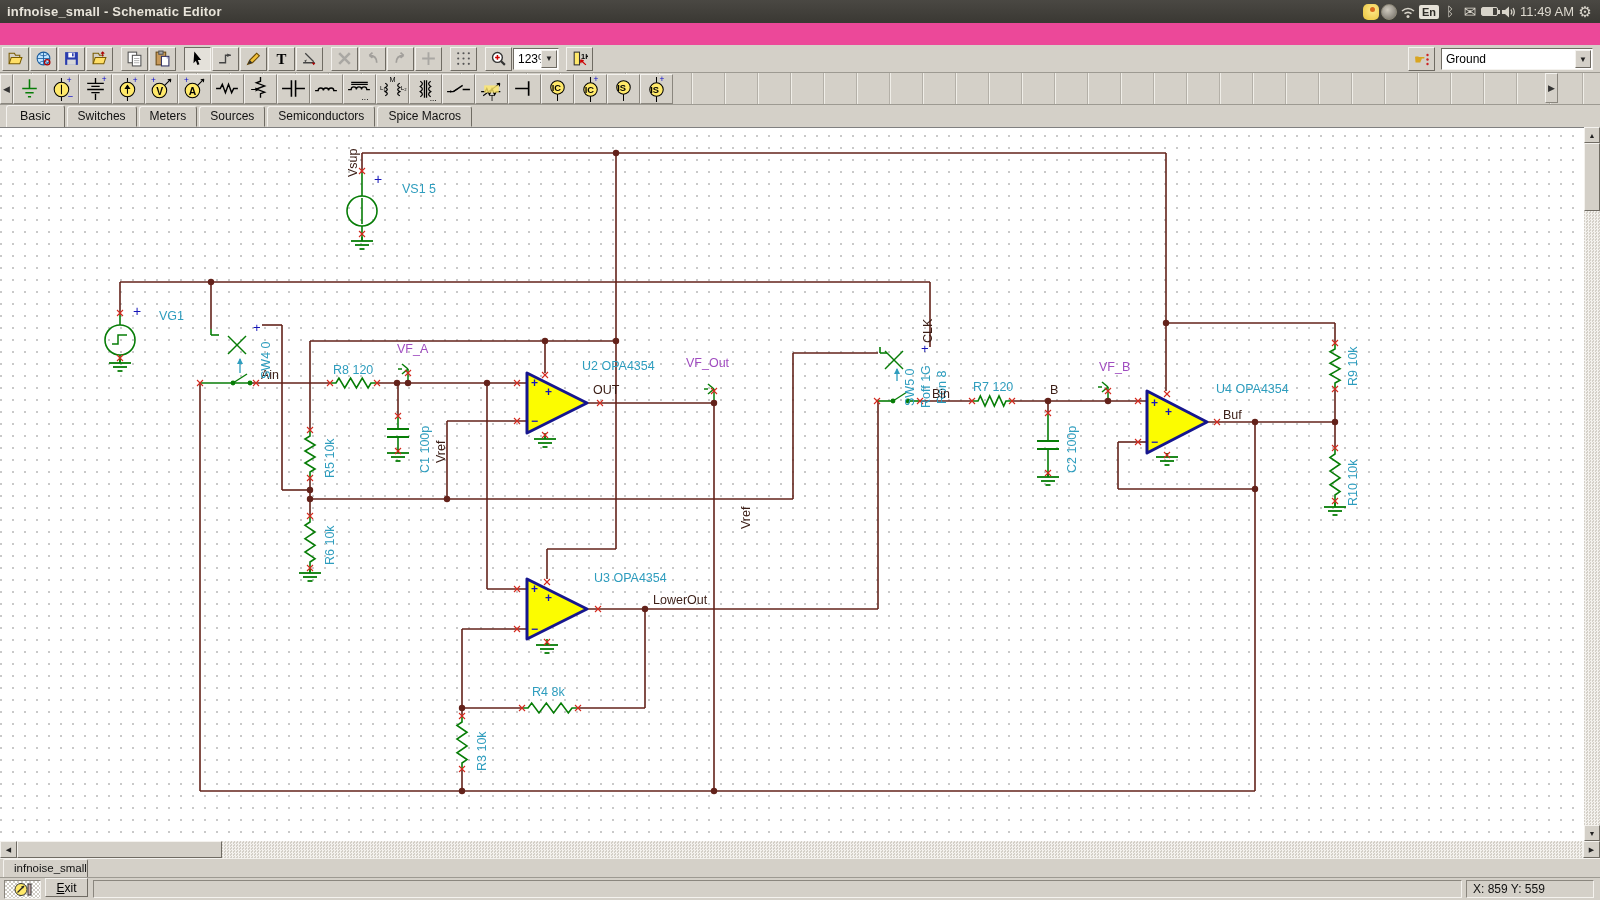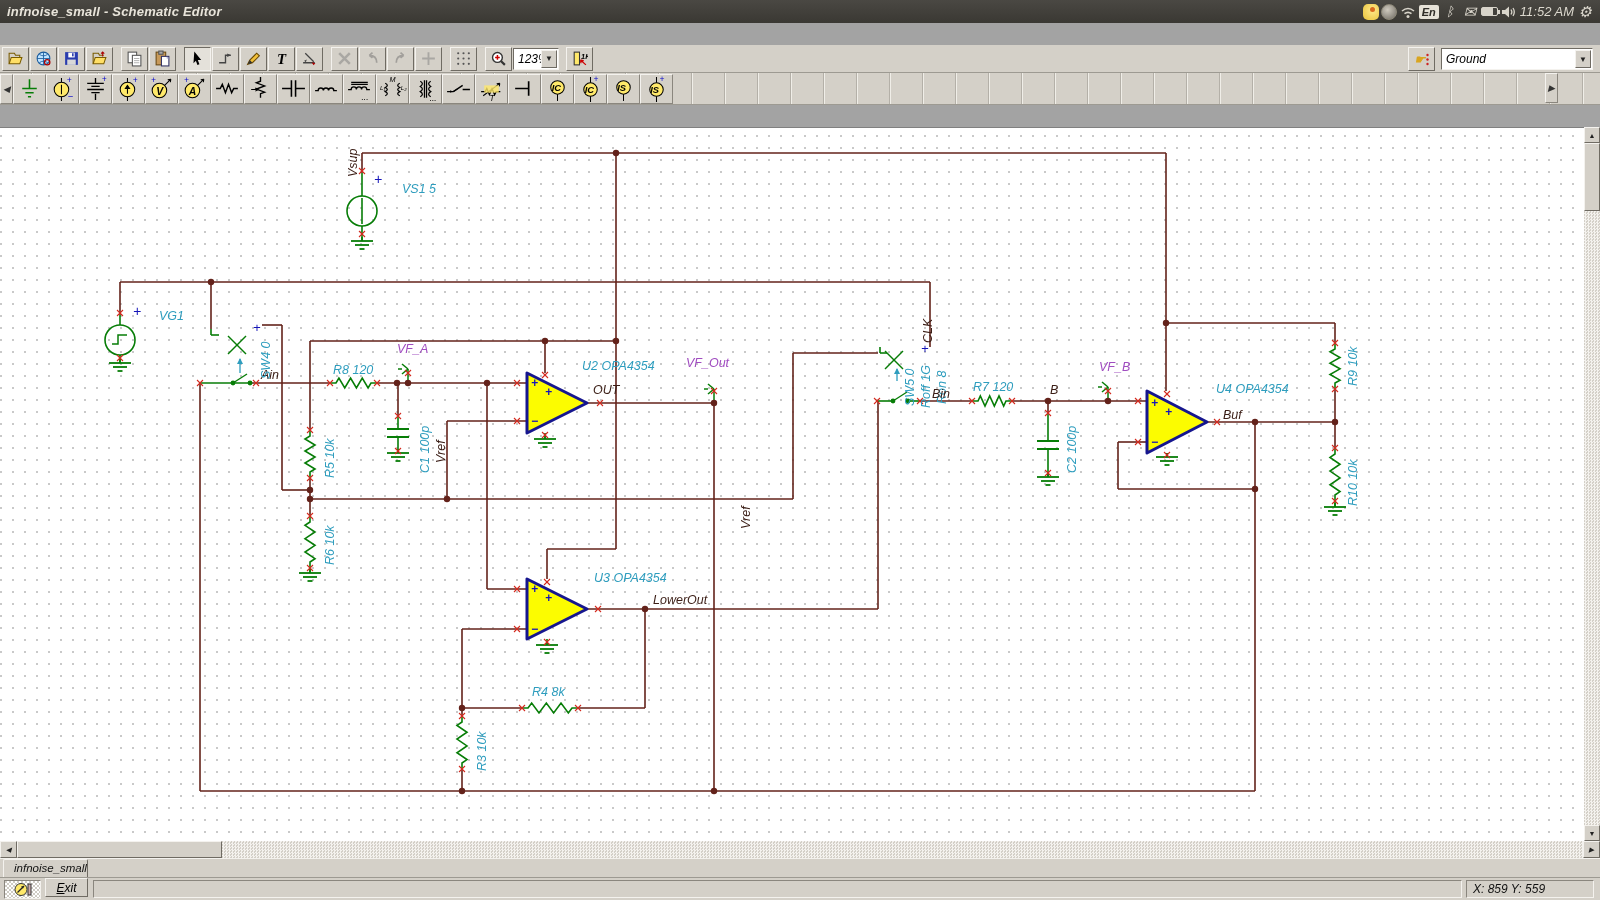--- a/index.html
+++ b/index.html
@@ -1,18 +1,18 @@
 <!DOCTYPE html>
 <html><head>
 <meta charset="utf-8">
 <style>
   html,body{margin:0;padding:0;background:#888;}
   *{box-sizing:border-box;}
-  #app{position:relative;width:1600px;height:900px;background:#a3a3a3;overflow:hidden;
-       font-family:"Liberation Sans",sans-serif;font-style:italic;}
+  #app{position:relative;width:1600px;height:900px;background:#ec4899;overflow:hidden;
+       font-family:"Liberation Sans",sans-serif;}
   
   #titlebar{position:absolute;left:0;top:0;width:1600px;height:23px;
     background:linear-gradient(#4a4843,#3a3833);color:#e8e4da;display:flex;align-items:center;}
   #titlebar .title{font-weight:bold;font-size:13px;padding-left:7px;letter-spacing:.2px;}
   #tray{position:absolute;right:6px;top:0;height:23px;display:flex;align-items:center;gap:2px;color:#dcd8ce;font-size:13px;}
   .tray-ico{display:inline-flex;align-items:center;justify-content:center;width:18px;height:18px;}
   .appdot1{width:16px;height:16px;border-radius:5px;background:radial-gradient(circle at 60% 40%,#ffe98a,#e8c23a);position:relative;}
   .appdot1:after{content:"";position:absolute;left:7px;top:3px;width:5px;height:5px;border-radius:50%;background:#d96a1e;}
   .appdot2{width:16px;height:16px;border-radius:50%;background:radial-gradient(circle at 40% 35%,#cfcabe,#6e6a62);border:1px solid #8d8878;}
   .kbd{background:#e6e2d8;color:#2f2d28;font-size:11px;font-weight:bold;padding:1px 3px;border-radius:2px;}
@@ -104,21 +104,21 @@
       <span class="batt"></span>
       <span class="tray-ico">
         <svg width="16" height="14" viewBox="0 0 16 14">
             <polygon points="1,5 4,5 8,1.5 8,12.5 4,9 1,9" fill="#d8d4ca"></polygon>
         <g fill="none" stroke="#d8d4ca" stroke-width="1.3">
               <path d="M10 4.5 Q11.7 7 10 9.5"></path>
               <path d="M12 3 Q14.6 7 12 11"></path>
             </g>
           </svg>
         </span>
-      <span class="clock">11:52 AM</span>
+      <span class="clock">11:49 AM</span>
       <span class="tray-ico" style="font-size:15px;">⚙</span>
     </div>
   </div>
 
 
   <div id="toolbar1">
       <span class="btn">
         <svg viewBox="0 0 16 16">
           <path d="M2 13 L4 7 L14 7 L12 13 Z" fill="#ffdf66" stroke="#7a5c00"></path>
           <path d="M2 13 L2 3 L7 3 L8 5 L12 5 L12 7" fill="none" stroke="#7a5c00"></path>
@@ -399,20 +399,28 @@
             <circle cx="13" cy="14" r="6.5" fill="#ffe96a" stroke="#000"></circle>
             <text x="7" y="17.5" font-size="9" font-weight="bold" fill="#000">IS</text>
             <path d="M13 20.5 V26 M13 7.5 V2" stroke="#000"></path>
             <text x="16" y="7" font-size="8" fill="#00c">+</text>
           </svg>
         </span>
       </span>
     <span class="chev" id="chevR">▶</span>
   </div>
 
+  <div id="tabs">
+      <span class="tab active">Basic</span>
+      <span class="tab">Switches</span>
+      <span class="tab">Meters</span>
+      <span class="tab">Sources</span>
+      <span class="tab">Semiconductors</span>
+      <span class="tab">Spice Macros</span>
+    </div>
 
   <div id="canvas">
     <svg id="schematic" width="1584" height="714" viewBox="0 127 1584 714">
         <g>
           <line x1="362" y1="152" x2="1166" y2="152" stroke="#63221a" stroke-width="1.6"></line>
           <line x1="362" y1="152" x2="362" y2="172" stroke="#63221a" stroke-width="1.6"></line>
           <line x1="120" y1="281" x2="930" y2="281" stroke="#63221a" stroke-width="1.6"></line>
           <line x1="930" y1="281" x2="930" y2="346" stroke="#63221a" stroke-width="1.6"></line>
           <line x1="120" y1="281" x2="120" y2="314" stroke="#63221a" stroke-width="1.6"></line>
           <line x1="211" y1="281" x2="211" y2="328" stroke="#63221a" stroke-width="1.6"></line>

